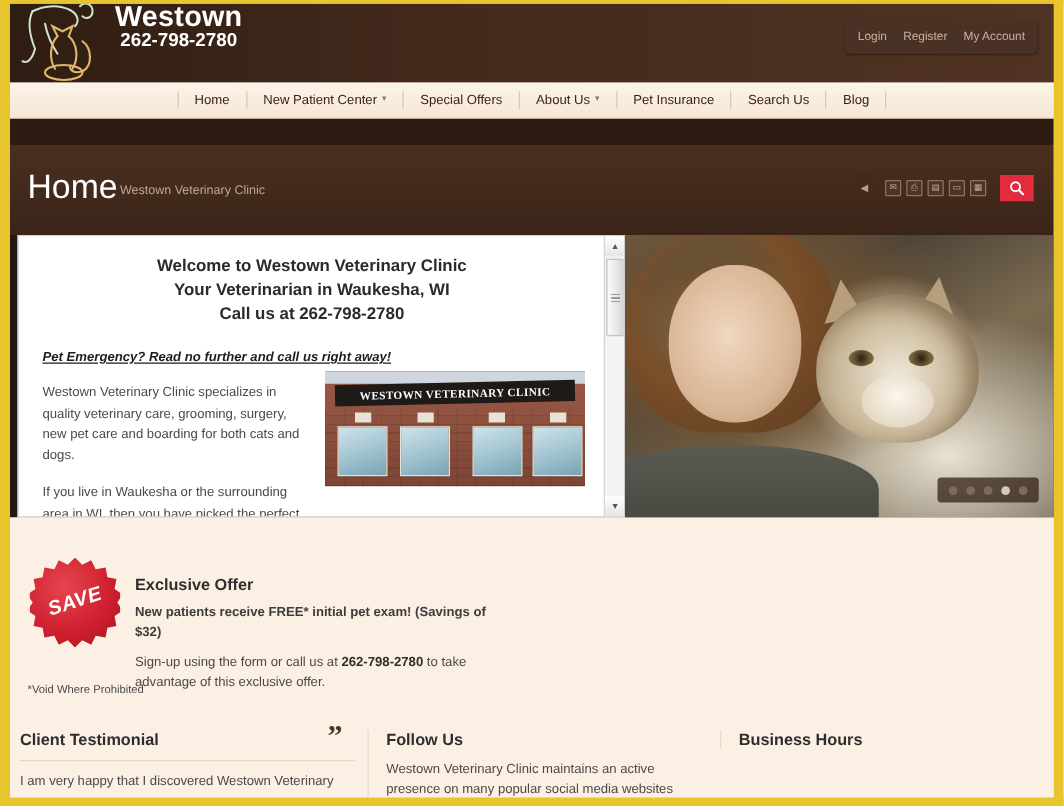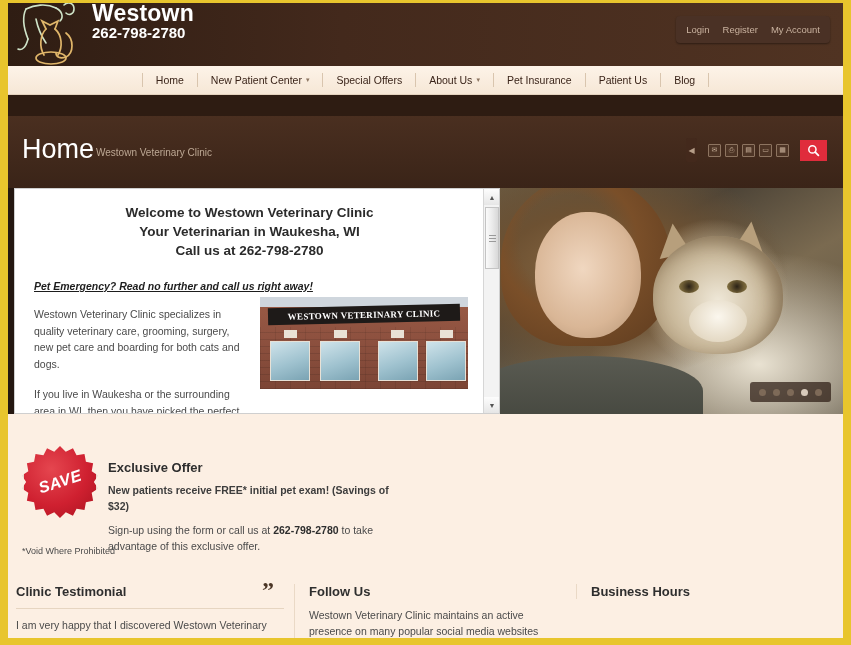--- a/index.html
+++ b/index.html
@@ -19,21 +19,21 @@
   .frame-top { position: absolute; left: 0; top: 0; width: 851px; height: 3px; background: #e8c52d; z-index: 40; }
 
   
   .header {
     position: absolute; left: 8px; top: 3px; width: 835px; height: 63px;
     background: #3a2419;
     background-image: linear-gradient(90deg, #2f1d13 0%, #43291c 40%, #503322 100%);
     overflow: hidden;
   }
   .logo-art { position: absolute; left: 4px; top: -4px; width: 86px; height: 70px; }
-  .brand { position: absolute; left: 84px; top: -2px; }
+  .brand { position: absolute; left: 84px; top: -2px; text-align: center; }
   .brand-l1 { font-size: 23px; color: #ffffff; font-weight: bold; letter-spacing: .2px; line-height: 24px; }
   .brand-l2 { font-size: 24px; color: #d8b48c; line-height: 27px; letter-spacing: .2px; }
   .brand-phone { font-size: 15px; color: #ffffff; font-weight: bold; line-height: 18px; margin-top: -1px; }
 
   .acct-box {
     position: absolute; right: 13px; top: 13px; height: 27px;
     background: #4a3125; border-radius: 4px;
     display: flex; align-items: center; padding: 0 10px; gap: 13px;
     box-shadow: 0 1px 2px rgba(0,0,0,.4);
   }
@@ -264,21 +264,21 @@
         <span>Special Offers</span>
       </div>
       <div class="nav-item">
         <span>About Us</span>
         <span class="caret">▾</span>
       </div>
       <div class="nav-item">
         <span>Pet Insurance</span>
       </div>
       <div class="nav-item">
-        <span>Patient Us</span>
+        <span>Search Us</span>
       </div>
       <div class="nav-item">
         <span>Blog</span>
       </div>
     </div>
   </div>
 
   <div class="dark-band"></div>
 
   <div class="titlebar">
@@ -376,21 +376,21 @@
         <span>Sign-up using the form or call us at </span><b>262-798-2780</b><span> to take advantage of this exclusive offer.</span>
       </div>
     </div>
     <div class="offer-void">*Void Where Prohibited</div>
 
   </div>
 
   <div class="bottom">
     <div class="col c-test">
       <div class="col-h">
-        <span>Clinic Testimonial</span>
+        <span>Client Testimonial</span>
         <span class="quote-mark">”</span>
       </div>
       <div class="hr-line"></div>
       <div class="col-p">I am very happy that I discovered Westown Veterinary</div>
     </div>
 
     <div class="col c-follow">
       <div class="col-h">Follow Us</div>
       <div class="col-p">Westown Veterinary Clinic maintains an active presence on many popular social media websites</div>
     </div>

